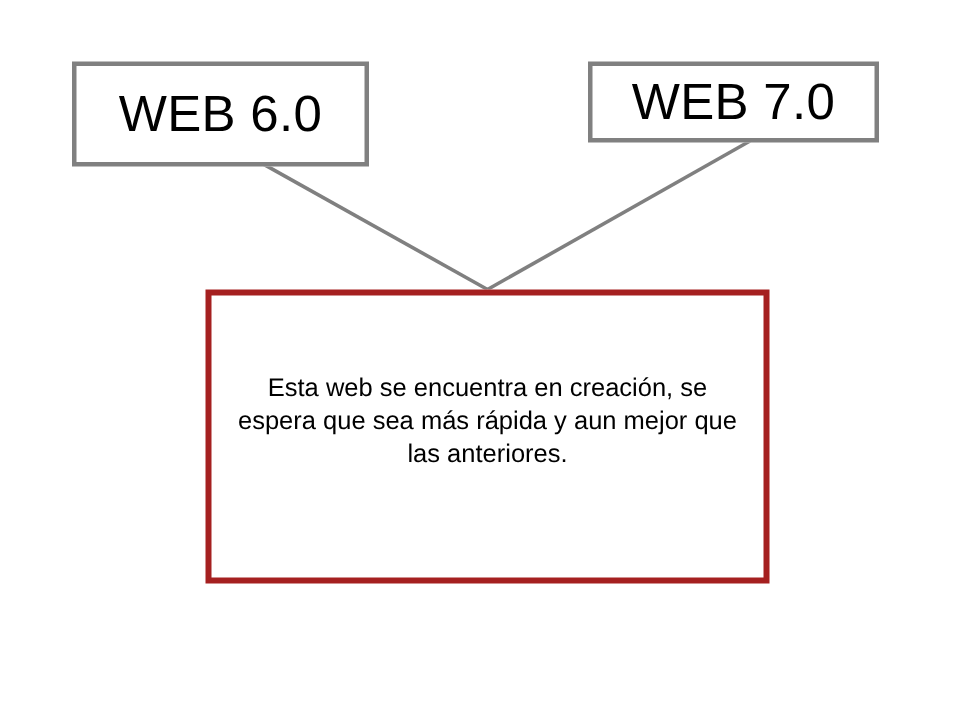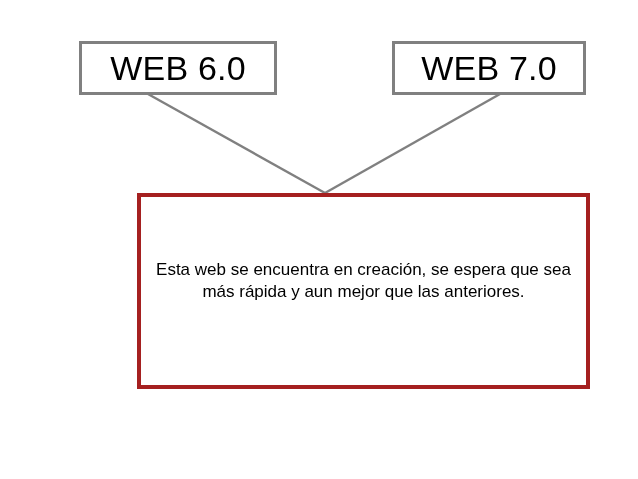--- a/index.html
+++ b/index.html
@@ -42,35 +42,34 @@
     line-height: 1;
     color: #000000;
     letter-spacing: 0.2px;
     white-space: nowrap;
   }
 
   #node-web6 {
     left: 48px;
     top: 41px;
     width: 198px;
-    height: 54px;
-    margin-left: 31px;
+    height: 70px;
   }
   #node-web7 {
     left: 392px;
     top: 41px;
     width: 194px;
     height: 54px;
   }
 
   #note-box {
     position: absolute;
     left: 137px;
     top: 193px;
-    width: 453px;
+    width: 376px;
     height: 196px;
     box-sizing: border-box;
     background: #ffffff;
     border: 4px solid #A52020;
     display: flex;
     flex-direction: column;
     align-items: center;
     justify-content: center;
     z-index: 3;
     padding: 4px 10px;

